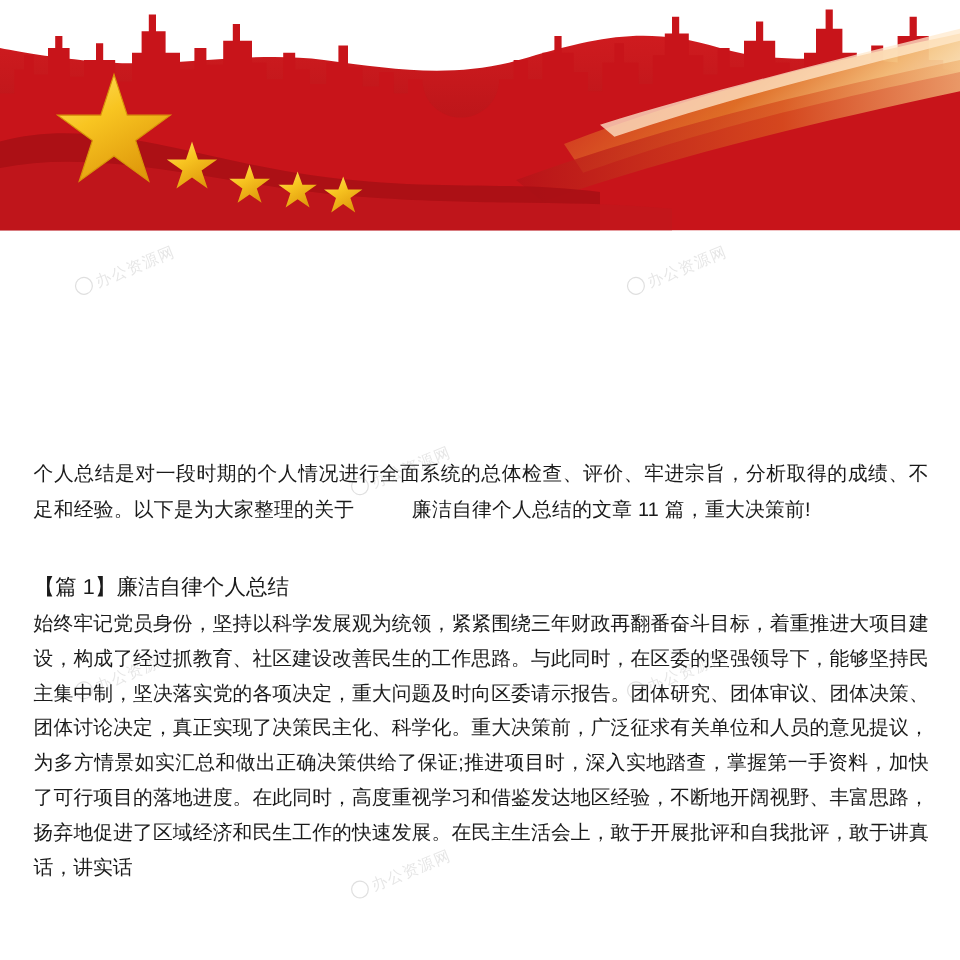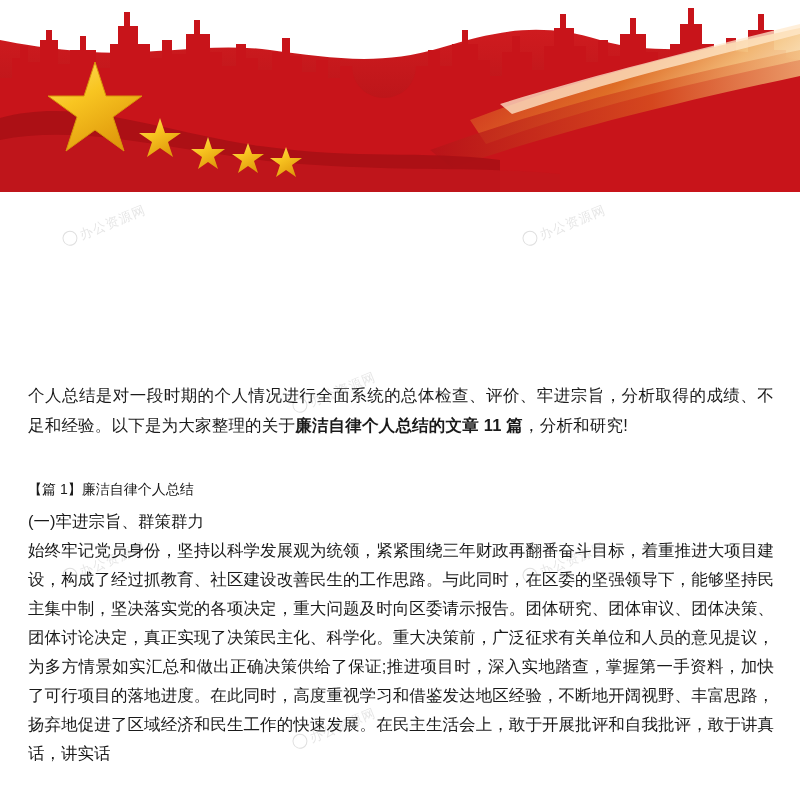--- a/index.html
+++ b/index.html
@@ -38,23 +38,23 @@
     color: #1a1a1a;
   }
   .para {
     font-size: 16.5px;
     line-height: 30px;
     text-align: justify;
     margin: 0 0 14px 0;
     letter-spacing: 0.2px;
   }
   .para.intro { margin-bottom: 34px; }
-  .para b, .para .bold { font-weight: bold; }
+  .para b, .para .bold { font-weight: normal; margin-left: 48px; }
   .heading {
-    font-size: 14px;
+    font-size: 18px;
     line-height: 30px;
     margin: 0 0 2px 0;
     font-weight: normal;
   }
   .sub {
     font-size: 16.5px;
     line-height: 30px;
     margin: 0 0 0 0;
   }
   .bodytext {
@@ -142,23 +142,22 @@
 
   <div class="wm" style="left:60px; top:215px;"><span class="wm-ring"></span><span>办公资源网</span></div>
   <div class="wm" style="left:520px; top:215px;"><span class="wm-ring"></span><span>办公资源网</span></div>
   <div class="wm" style="left:290px; top:382px;"><span class="wm-ring"></span><span>办公资源网</span></div>
   <div class="wm" style="left:60px; top:552px;"><span class="wm-ring"></span><span>办公资源网</span></div>
   <div class="wm" style="left:520px; top:552px;"><span class="wm-ring"></span><span>办公资源网</span></div>
   <div class="wm" style="left:290px; top:718px;"><span class="wm-ring"></span><span>办公资源网</span></div>
 
   <div class="doc">
 
-    <p class="para intro"><span>个人总结是对一段时期的个人情况进行全面系统的总体检查、评价、牢进宗旨，分析取得的成绩、不足和经验。以下是为大家整理的关于</span><b class="bold">廉洁自律个人总结的文章 11 篇</b><span>，分析和研究!</span></p>
+    <p class="para intro"><span>个人总结是对一段时期的个人情况进行全面系统的总体检查、评价、牢进宗旨，分析取得的成绩、不足和经验。以下是为大家整理的关于</span><b class="bold">廉洁自律个人总结的文章 11 篇</b><span>，重大决策前!</span></p>
 
     <p class="heading">【篇 1】廉洁自律个人总结</p>
 
 
-    <p class="sub">(一)牢进宗旨、群策群力</p>
 
     <p class="bodytext">始终牢记党员身份，坚持以科学发展观为统领，紧紧围绕三年财政再翻番奋斗目标，着重推进大项目建设，构成了经过抓教育、社区建设改善民生的工作思路。与此同时，在区委的坚强领导下，能够坚持民主集中制，坚决落实党的各项决定，重大问题及时向区委请示报告。团体研究、团体审议、团体决策、团体讨论决定，真正实现了决策民主化、科学化。重大决策前，广泛征求有关单位和人员的意见提议，为多方情景如实汇总和做出正确决策供给了保证;推进项目时，深入实地踏查，掌握第一手资料，加快了可行项目的落地进度。在此同时，高度重视学习和借鉴发达地区经验，不断地开阔视野、丰富思路，扬弃地促进了区域经济和民生工作的快速发展。在民主生活会上，敢于开展批评和自我批评，敢于讲真话，讲实话</p>
 
   </div>
 </div>
 
 </body></html>

